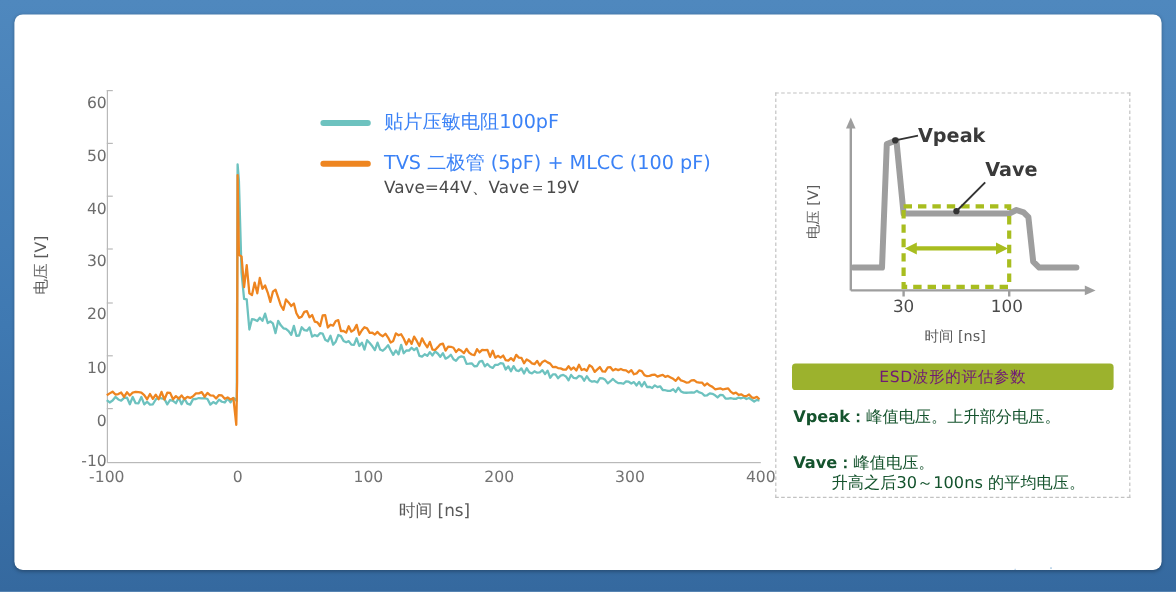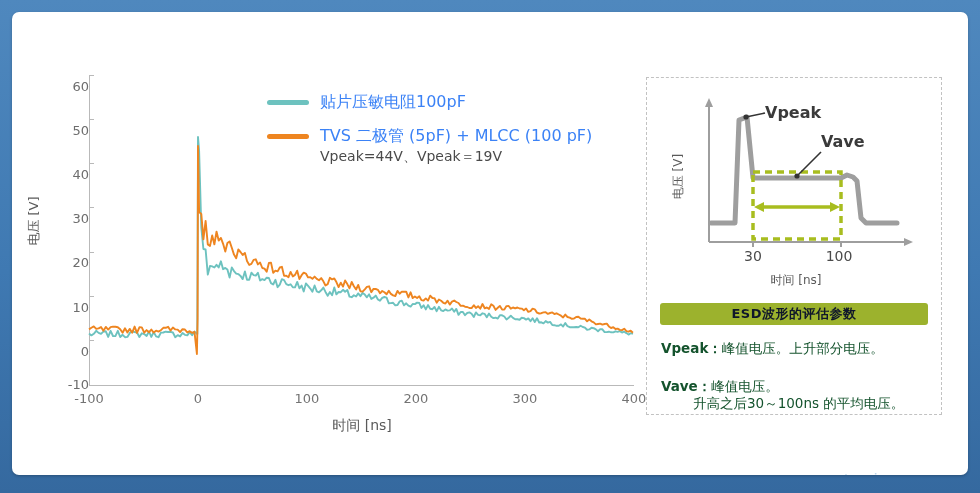--- a/index.html
+++ b/index.html
@@ -69,21 +69,21 @@
   #inset-xlabel{
     position:absolute;left:60px;top:182px;width:150px;text-align:center;
     font-size:12px;color:#5a5a5a;
   }
   .inset-tick{position:absolute;font-size:14px;color:#4a4a4a;top:158px;width:40px;text-align:center;}
   .inset-ann{position:absolute;font-size:16px;font-weight:bold;color:#3a3a3a;}
   #banner{
     position:absolute;left:13px;top:225px;width:268px;height:22px;
     border-radius:3px;display:flex;align-items:center;justify-content:center;
   }
-  #banner span{font-size:13px;color:#0f172a;font-weight:bold;letter-spacing:.5px;}
+  #banner span{font-size:13px;color:#701a75;font-weight:normal;letter-spacing:.5px;}
   .def-block{position:absolute;left:14px;font-size:13.5px;color:#14532d;line-height:17px;}
   .def-term{font-weight:bold;}
   #def1{top:262px;width:276px;}
   #def2{top:300px;width:276px;}
   #def2-line2{margin-left:32px;}
   
   #watermark{
     position:absolute;left:772px;top:458px;
     font-size:17px;color:#bcd5ea;letter-spacing:.2px;
     font-family:"Liberation Sans",sans-serif;
@@ -146,21 +146,21 @@
         <div class="legend-top">
           <div class="legend-swatch" style="background:#6dc2bf"></div>
           <div class="legend-title">贴片压敏电阻100pF</div>
         </div>
       </div>
       <div class="legend-row">
         <div class="legend-top">
           <div class="legend-swatch" style="background:#ee8520"></div>
           <div class="legend-title">TVS 二极管 (5pF) + MLCC (100 pF)</div>
         </div>
-        <div class="legend-sub">Vpeak=44V、Vpeak＝19V</div>
+        <div class="legend-sub">Vave=44V、Vave＝19V</div>
       </div>
     </div>
 
     <div id="side-panel">
 
       <div id="inset">
         <svg id="inset-svg" viewBox="0 0 268 205">
 
           <line x1="48" y1="14" x2="48" y2="152" stroke="#9e9e9e" stroke-width="2"></line>
           <polygon points="48,8 44,17 52,17" fill="#9e9e9e"></polygon>

